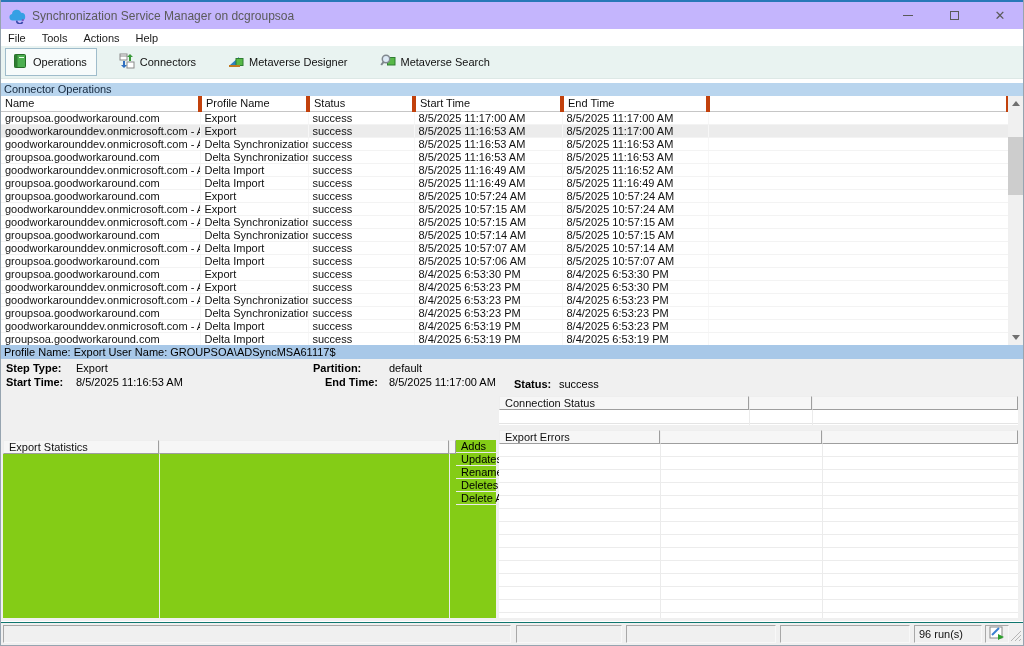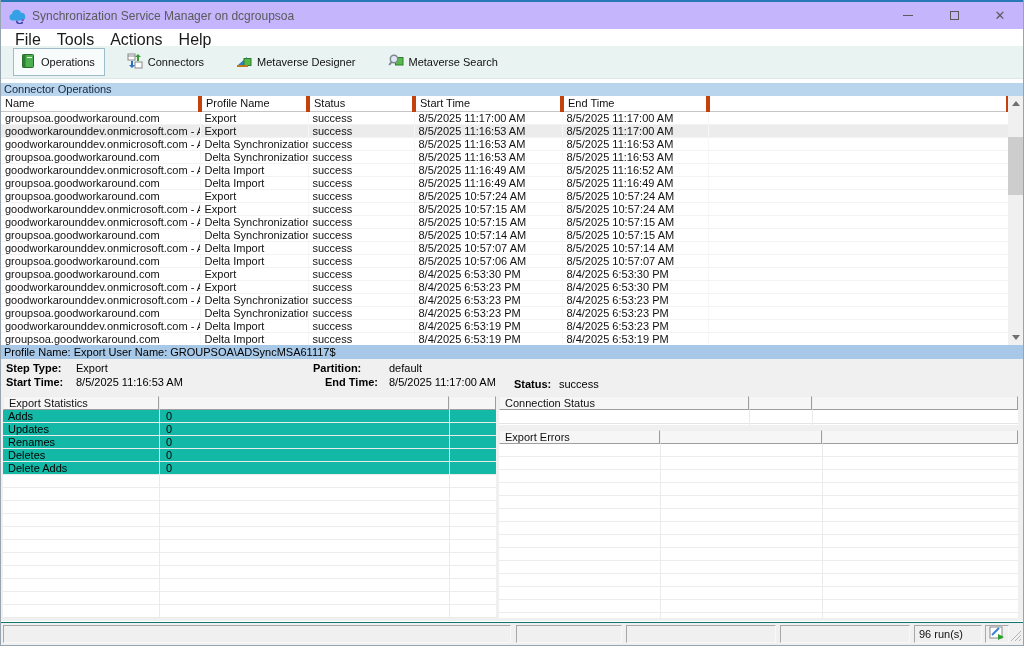--- a/index.html
+++ b/index.html
@@ -14,25 +14,25 @@
   .titlebar { height:27px; display:flex; align-items:center; background:#c4b5fd; }
   .app-icon { margin-left:7px; display:flex; }
   .title { font-size:12px; color:#5a5a5a; margin-left:6px; flex:1; white-space:nowrap; }
   .win-controls { display:flex; height:100%; }
   .win-btn { width:46px; display:flex; align-items:center; justify-content:center; color:#5a5a5a; cursor:default; }
   .glyph-min { width:10px; border-top:1px solid #5a5a5a; display:inline-block; }
   .glyph-max { width:9px; height:9px; border:1px solid #5a5a5a; display:inline-block; }
   .glyph-close { font-size:13px; line-height:13px; color:#5a5a5a; }
 
   
-  .menubar { height:17px; display:flex; align-items:flex-start; background:#fff; font-size:16px; color:#1a1a1a; padding-left:7px; }
+  .menubar { height:17px; display:flex; align-items:center; background:#fff; font-size:11px; color:#1a1a1a; padding-left:0; }
   .menu-item { padding:2px 9px 2px 7px; }
 
   
-  .toolbar { height:33px; background:#e9f3f1; border-bottom:1px solid #dde8e6; display:flex; align-items:center; padding-left:12px; }
+  .toolbar { height:33px; background:#e9f3f1; border-bottom:1px solid #dde8e6; display:flex; align-items:center; padding-left:4px; }
   .tool-btn { display:flex; align-items:center; gap:5px; font-size:11px; color:#111; padding:4px 9px 4px 6px; margin-right:15px; border:1px solid transparent; }
   .tool-btn.selected { background:#f7fbfb; border:1px solid #9fbccb; }
 
   
   .caption-bar { height:13px; margin-top:4px; background:#b9d5ee; color:#15283e; font-size:11px; line-height:13px; padding-left:3px; }
 
   
   .listview-main { position:relative; height:249px; background:#fff; overflow:hidden; }
   table.ops { border-collapse:collapse; table-layout:fixed; width:1007px; font-size:11px; color:#111; }
   table.ops th { height:15px; font-weight:normal; text-align:left; padding:0 0 0 4px; background:#fff;
@@ -56,21 +56,21 @@
   .details span { position:absolute; white-space:nowrap; }
   .lbl { font-weight:bold; }
   .pos-steptype-l { left:5px; top:3px; }   .pos-steptype-v { left:75px; top:3px; }
   .pos-part-l     { left:312px; top:3px; } .pos-part-v     { left:388px; top:3px; }
   .pos-start-l    { left:5px; top:17px; }  .pos-start-v    { left:75px; top:17px; }
   .pos-end-l      { left:324px; top:17px; }.pos-end-v      { left:388px; top:17px; }
   .pos-status-l   { left:513px; top:19px; }.pos-status-v   { left:558px; top:19px; }
 
   
   .bottom { position:relative; height:227px; background:#f0f0f0; display:flex; padding:2px 5px 3px 2px; }
-  .pane-left { width:493px; margin-right:3px; background:#14b8a6; display:flex; flex-direction:column; position:relative; }
+  .pane-left { width:493px; margin-right:3px; background:#84cc16; display:flex; flex-direction:row; position:relative;margin-top:44px; }
   .pane-right { flex:1; display:flex; flex-direction:column; background:#f0f0f0; }
 
   .lv-header { display:flex; height:14px; flex:none; }
   .lv-hcell { font-size:11px; line-height:12px; padding-left:5px; background:#f6f6f6; color:#111; white-space:nowrap; overflow:hidden;
               border:1px solid; border-color:#eee #9e9e9e #9e9e9e #eee; }
   .stat-row { display:flex; height:13px; font-size:11px; line-height:13px; border-bottom:1px solid #ebebeb; flex:none; }
   .stat-label { width:156px; padding-left:5px; }
   .stat-value { flex:1; padding-left:7px; }
   .lv-filler { flex:1; background:repeating-linear-gradient(to bottom, #fff 0 12px, #ececec 12px 13px); }
   .vline { position:absolute; top:14px; bottom:0; width:1px; background:#ebebeb; }

